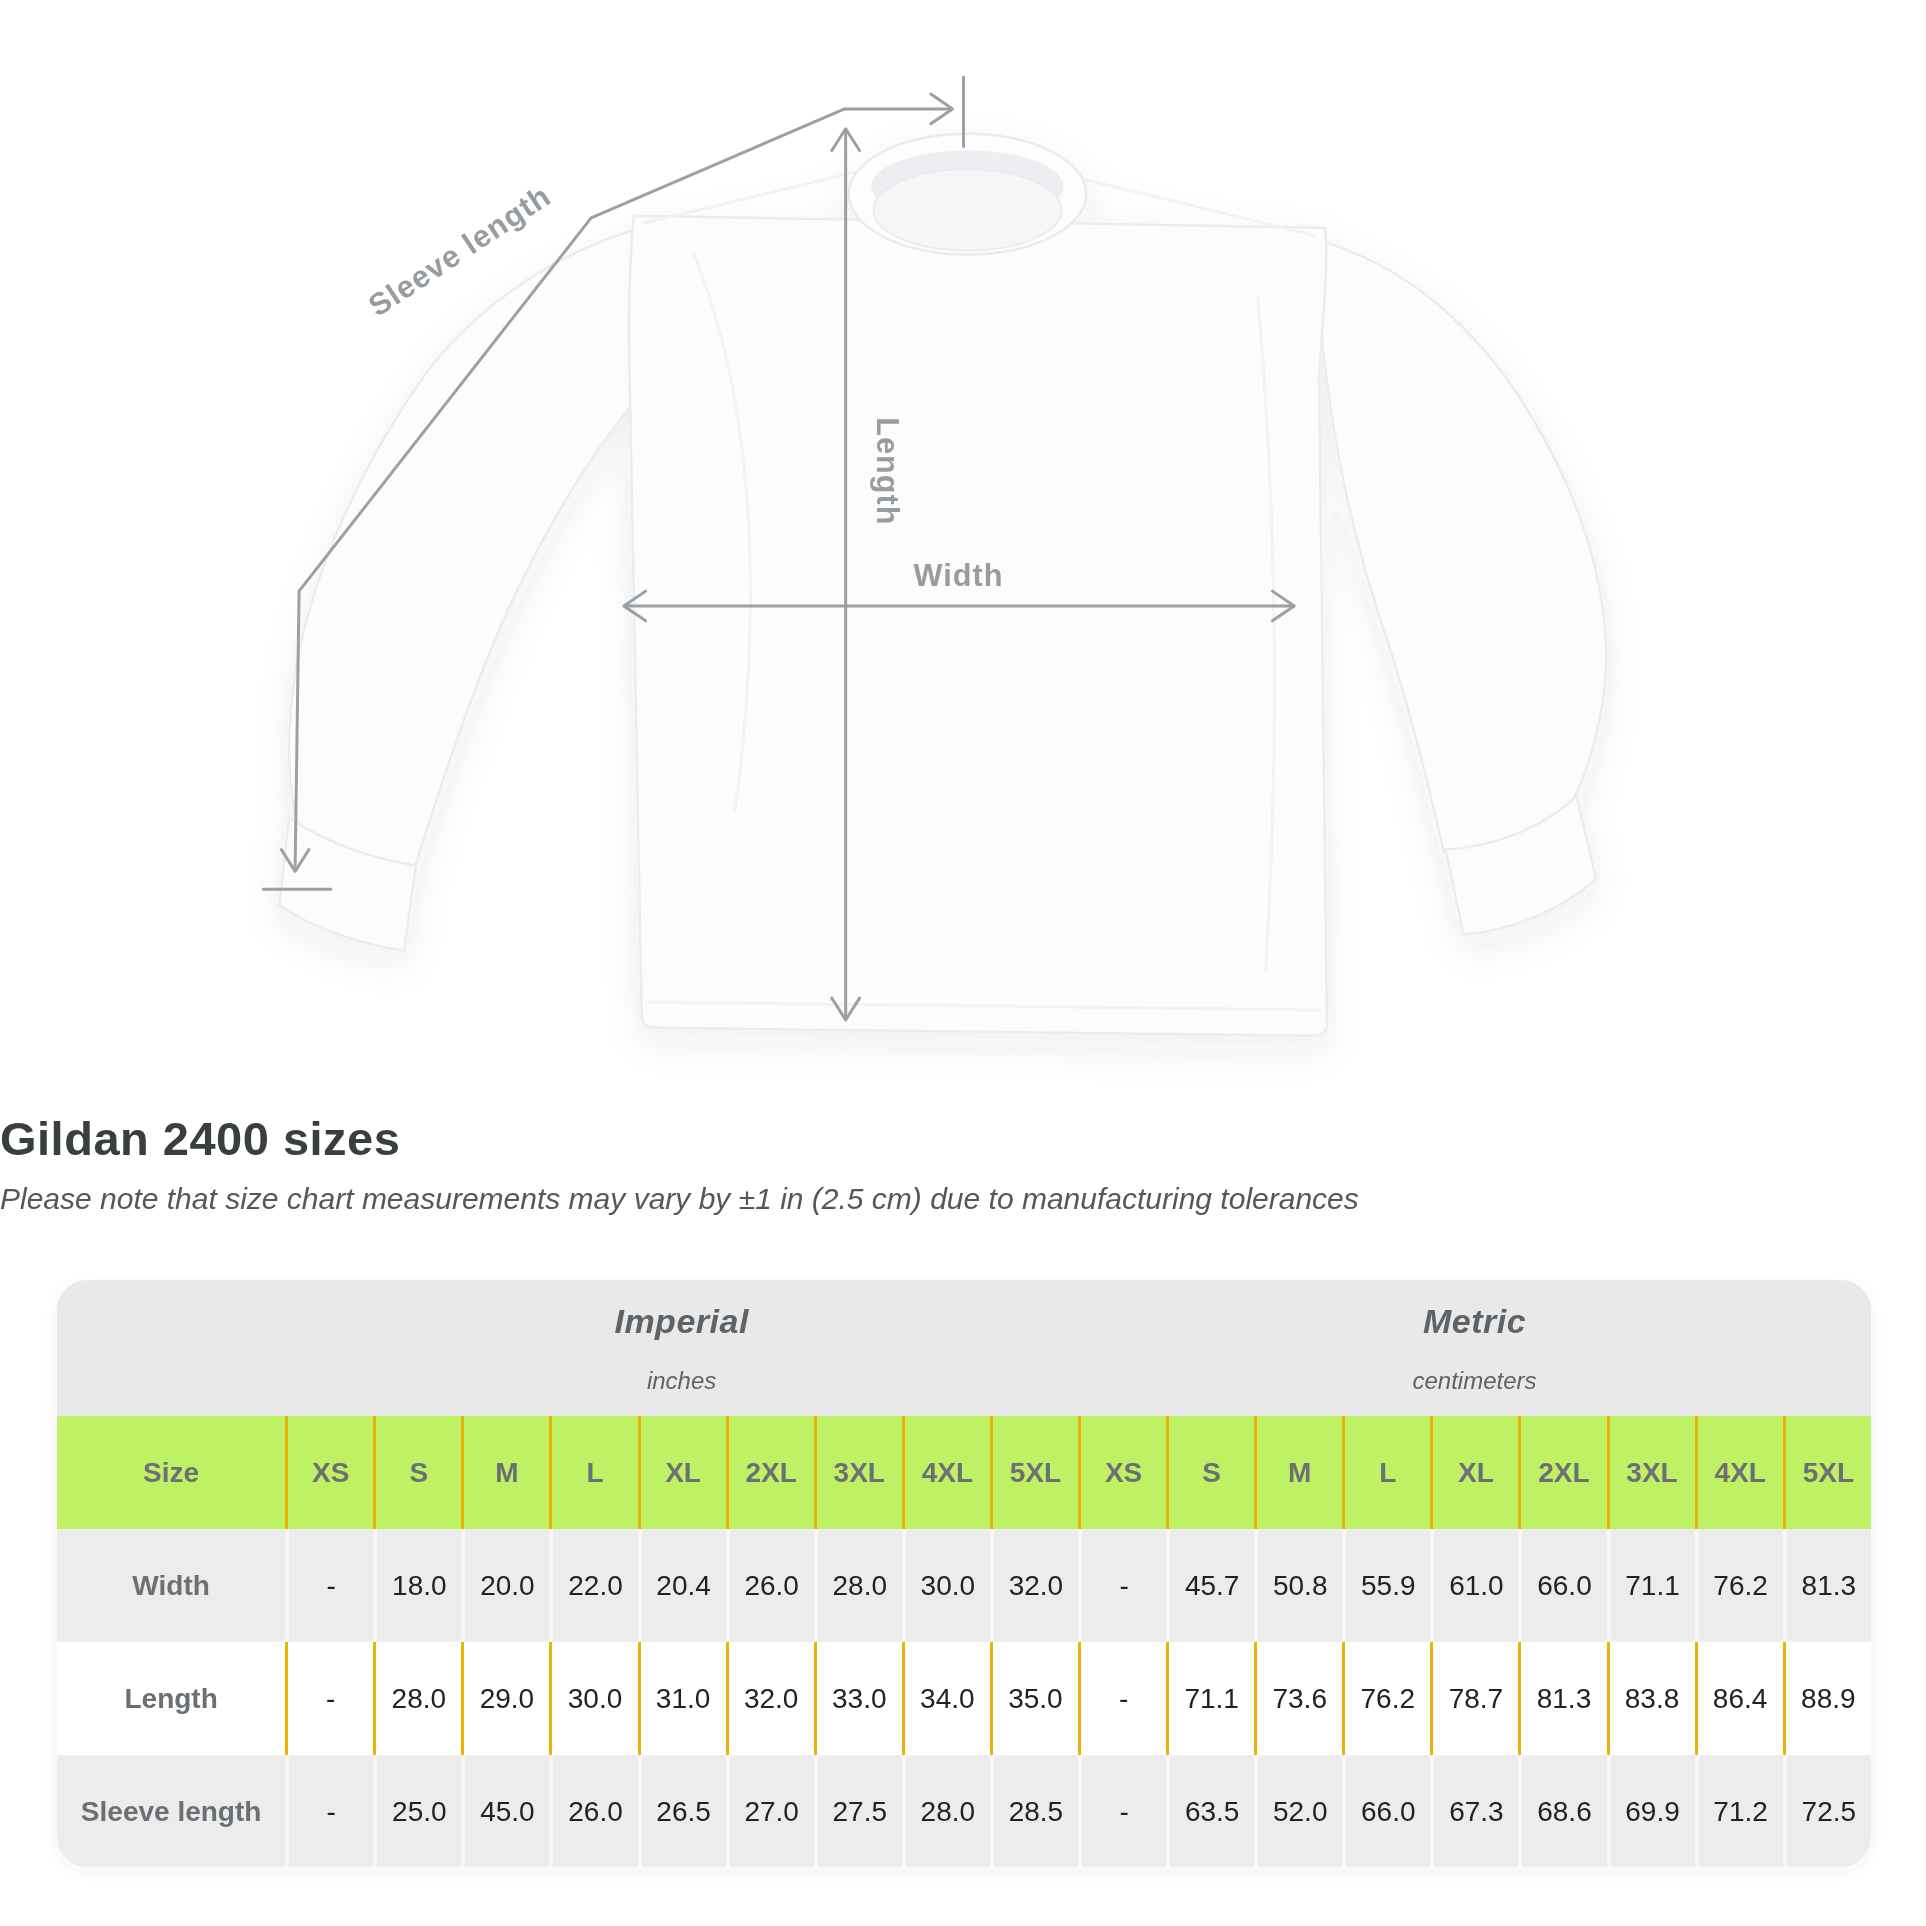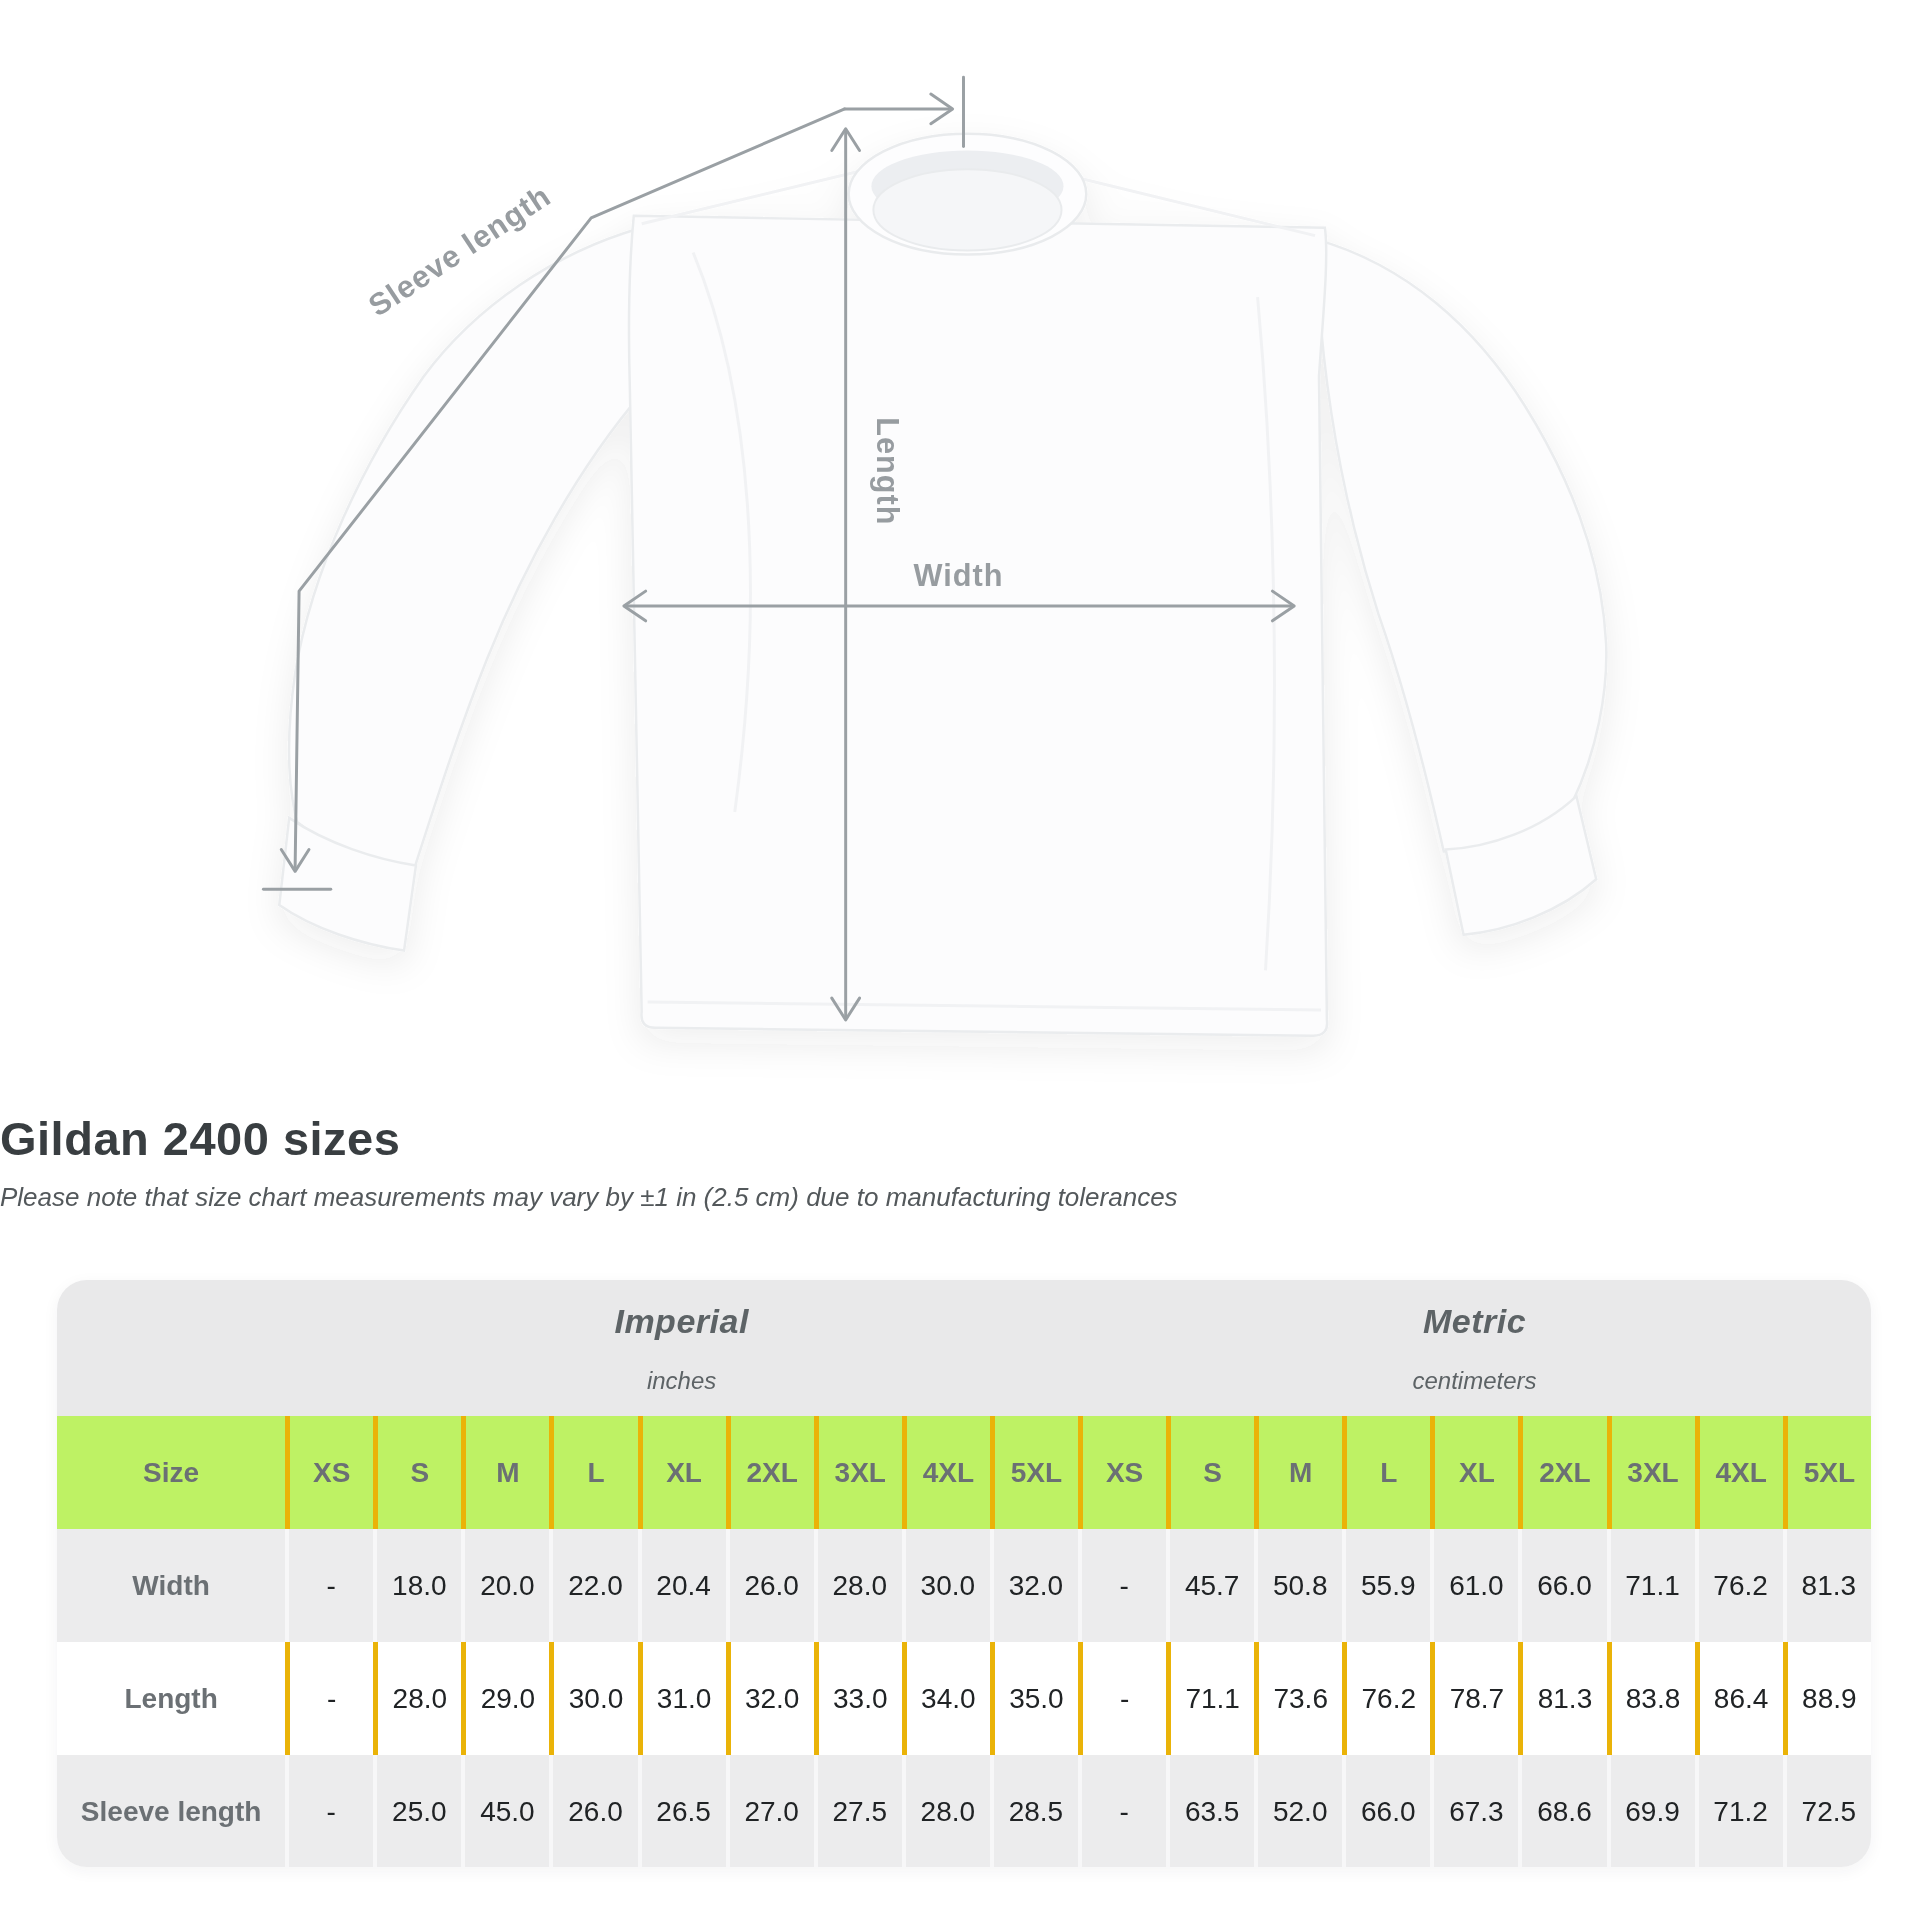--- a/index.html
+++ b/index.html
@@ -13,39 +13,39 @@
   .collar-outer{fill:#fdfdfe;stroke:#e9ebed;stroke-width:2.5;}
   .collar-back{fill:#eceef1;}
   .collar-inner{fill:#f5f6f8;stroke:#e9ebed;stroke-width:2;}
   .ann{fill:none;stroke:var(--accent-line,#9aa0a4);stroke-width:3;stroke-linecap:round;stroke-linejoin:round;}
   .ann-label{fill:var(--diagram-label,#979ca0);font-family:"Liberation Sans","DejaVu Sans",sans-serif;
              font-weight:700;font-size:31px;letter-spacing:1px;}
 
   
   .heading{position:absolute;left:0;top:1111px;width:100%;text-align:left;}
   .title{font-size:47px;font-weight:700;color:var(--title,#393e41);letter-spacing:0.5px;margin:0 0 16px 0;}
-  .note{font-size:26px;font-style:italic;color:var(--note,#53585b);margin:0;}
+  .note{font-size:30px;font-style:italic;color:var(--note,#53585b);margin:0;}
 
   
   .table-wrap{position:absolute;left:57px;top:1280px;width:1814px;height:587px;
               border-radius:30px;overflow:hidden;box-shadow:0 4px 16px rgba(40,45,55,.05);}
   table.sizes{width:100%;height:100%;border-collapse:separate;border-spacing:0;table-layout:fixed;}
   td{text-align:center;vertical-align:middle;padding:0;}
   tr.band-row{height:136px;}
   tr.band-row td{background:var(--band-bg,#e9e9ea);}
   .band-name{font-size:34px;font-weight:700;font-style:italic;color:var(--band-text,#5d6366);letter-spacing:0.5px;}
   .band-unit{font-size:24px;font-style:italic;color:var(--band-text,#5d6366);margin-top:26px;}
   tr.header-row{height:113px;}
   tr.header-row td{background:#bef264;color:var(--table-label,#6b7074);font-weight:700;font-size:28px;}
   tr.data-row{height:113px;}
   tr.data-row td{font-size:28px;color:var(--table-value,#202325);}
   tr.data-row td.label-cell{font-weight:700;color:var(--table-label,#6b7074);}
   tr.r-gray td{background:var(--row-alt-bg,#ececed);}
   tr.r-white td{background:#fff;}
-  tr.header-row td + td, tr.r-white td + td{border-left:5px solid #eab308;margin-left:8px;}
+  tr.header-row td + td, tr.r-white td + td{border-left:3px solid #eab308;margin-left:8px;}
   tr.r-gray td + td{border-left:4px solid #f7f7f8;}
 </style>
 </head>
 <body>
 
 <div class="page">
 
   <svg class="diagram-svg" width="1927" height="1109" viewBox="0 0 1946 1120" aria-hidden="true">
     <defs>
       <filter id="soft" x="-20%" y="-20%" width="140%" height="140%">

